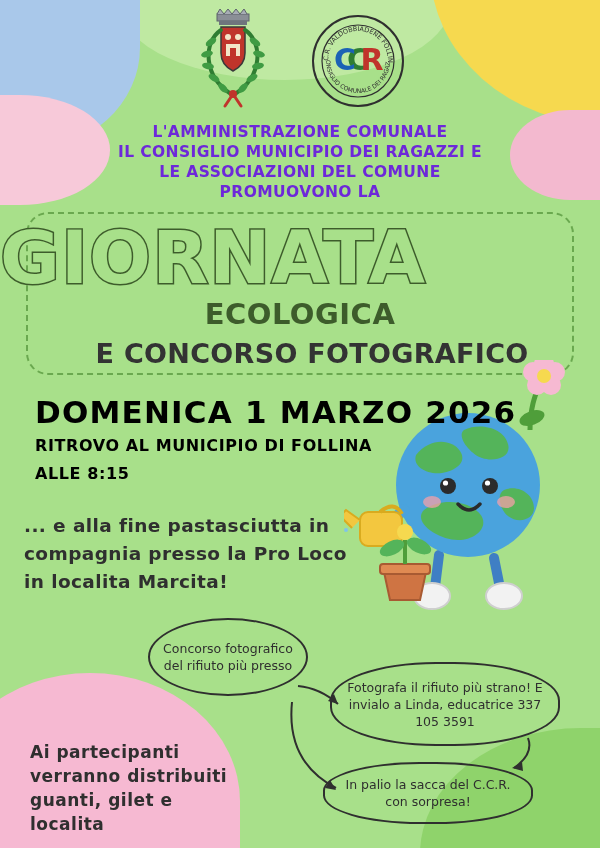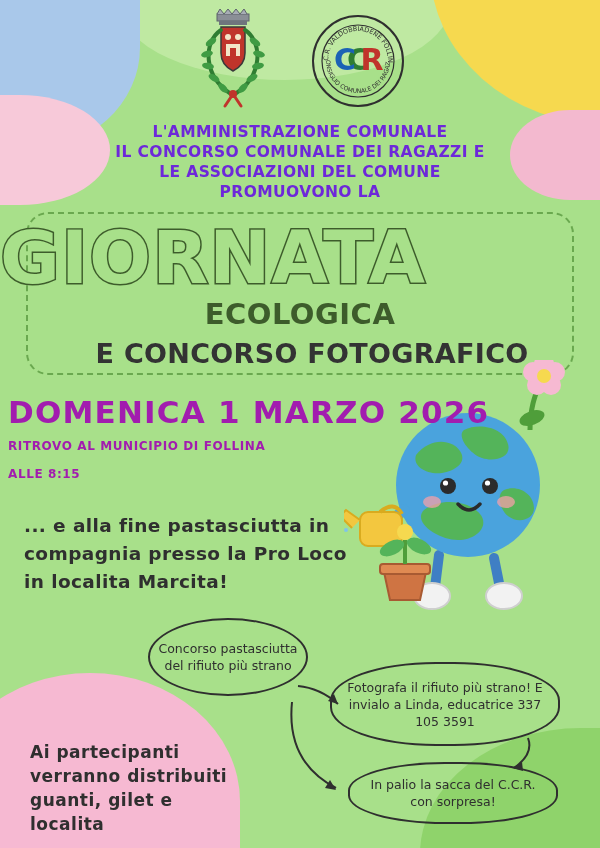--- a/index.html
+++ b/index.html
@@ -121,29 +121,29 @@
     font-size: 27px;
     font-weight: 900;
     letter-spacing: 0.3px;
     color: #333;
     line-height: 30px;
     padding-left: 24px;
   }
 
   
   .date-block {
-    position: absolute; left: 8px; top: 394px;
-    z-index: 5; color: #a21caf;
+    position: absolute; left: 35px; top: 394px;
+    z-index: 5; color: #000000;
   }
   .date-line {
     font-size: 31px; font-weight: 800; letter-spacing: 1.2px;
     line-height: 36px;
   }
   .meet-line {
-    font-size: 12px; font-weight: 600; letter-spacing: 0.6px;
+    font-size: 16px; font-weight: 600; letter-spacing: 0.6px;
     line-height: 24px; margin-top: 4px;
   }
   .pasta-block {
     position: absolute; left: 24px; top: 512px;
     z-index: 5; color: #2f2f2f;
     font-size: 18.5px; font-weight: 600; letter-spacing: 0.4px;
     line-height: 28px;
     max-width: 330px;
   }
 
@@ -159,21 +159,21 @@
     text-align: center;
     color: #2f2f2f;
     font-size: 12.5px;
     line-height: 17px;
     display: flex; align-items: center; justify-content: center;
     z-index: 5;
     padding: 4px 8px;
   }
   .bubble-1 { left: 148px; top: 618px; width: 160px; height: 78px; }
   .bubble-2 { left: 330px; top: 662px; width: 230px; height: 84px; border-radius: 46%; text-align: center; }
-  .bubble-3 { left: 348px; top: 762px; width: 210px; height: 62px; border-radius: 46%; }
+  .bubble-3 { left: 323px; top: 762px; width: 210px; height: 62px; border-radius: 46%; }
 
   .arrow { position: absolute; z-index: 5; }
 
   
   .note {
     position: absolute; left: 30px; top: 740px;
     z-index: 6; color: #2f2f2f;
     font-size: 17px; font-weight: 700; letter-spacing: 0.5px;
     line-height: 24px; max-width: 210px;
   }
@@ -234,21 +234,21 @@
         <textPath href="#arcTop" startOffset="50%" text-anchor="middle">C.C.R. VALDOBBIADENE FOLLINA</textPath>
       </text>
       <text font-family="DejaVu Sans, sans-serif" font-size="6" fill="#2f2f2f">
         <textPath href="#arcBot" startOffset="50%" text-anchor="middle">CONSIGLIO COMUNALE DEI RAGAZZI</textPath>
       </text>
     </svg>
   </div>
 
   <div class="intro">
     <div>L'AMMINISTRAZIONE COMUNALE</div>
-    <div>IL CONCORSO COMUNALE DEI RAGAZZI E</div>
+    <div>IL CONSIGLIO MUNICIPIO DEI RAGAZZI E</div>
     <div>LE ASSOCIAZIONI DEL COMUNE</div>
     <div>PROMUOVONO LA</div>
   </div>
 
   <div class="dashed-box"></div>
   <div class="title-main">GIORNATA</div>
   <div class="title-sub">ECOLOGICA</div>
   <div class="title-sub2">E CONCORSO FOTOGRAFICO</div>
 
   <div class="date-block">
@@ -306,21 +306,21 @@
     <g>
       <path d="M40 212 h42 l-6 28 h-30z" fill="#cf7443" stroke="#a85a32" stroke-width="2"></path>
       <rect x="36" y="204" width="50" height="10" rx="3" fill="#e08a52" stroke="#a85a32" stroke-width="2"></rect>
       <path d="M61 204 v-24" stroke="#4f9e3a" stroke-width="4"></path>
       <ellipse cx="48" cy="188" rx="13" ry="7" fill="#54b45a" transform="rotate(-25 48 188)"></ellipse>
       <ellipse cx="75" cy="186" rx="13" ry="7" fill="#54b45a" transform="rotate(25 75 186)"></ellipse>
       <circle cx="61" cy="172" r="8" fill="#f6d94f"></circle>
     </g>
   </svg>
 
-  <div class="bubble bubble-1">Concorso pastasciutta del rifiuto più strano</div>
+  <div class="bubble bubble-1">Concorso fotografico del rifiuto più presso</div>
   <div class="bubble bubble-2">Fotografa il rifiuto più strano! E invialo a Linda, educatrice 337 105 3591</div>
   <div class="bubble bubble-3">In palio la sacca del C.C.R. con sorpresa!</div>
 
   <svg class="arrow" style="left:296px; top:676px; width:50px; height:40px;" viewBox="0 0 50 40">
     <path d="M2 10 q22 2 40 18" stroke="#2f2f2f" stroke-width="2" fill="none"></path>
     <path d="M42 28 l-10 -3 l6 -7 z" fill="#2f2f2f"></path>
   </svg>
   <svg class="arrow" style="left:470px; top:736px; width:70px; height:40px;" viewBox="0 0 70 40">
     <path d="M58 2 q6 16 -14 30" stroke="#2f2f2f" stroke-width="2" fill="none"></path>
     <path d="M42 32 l10 -6 l1 9 z" fill="#2f2f2f"></path>

